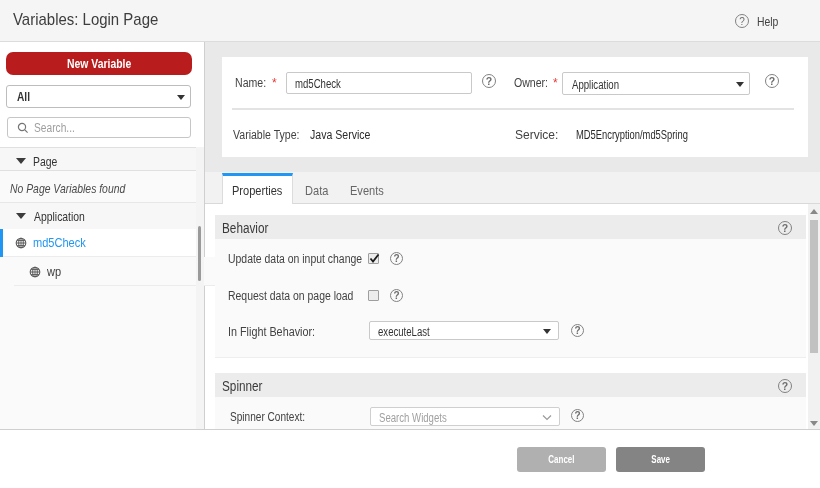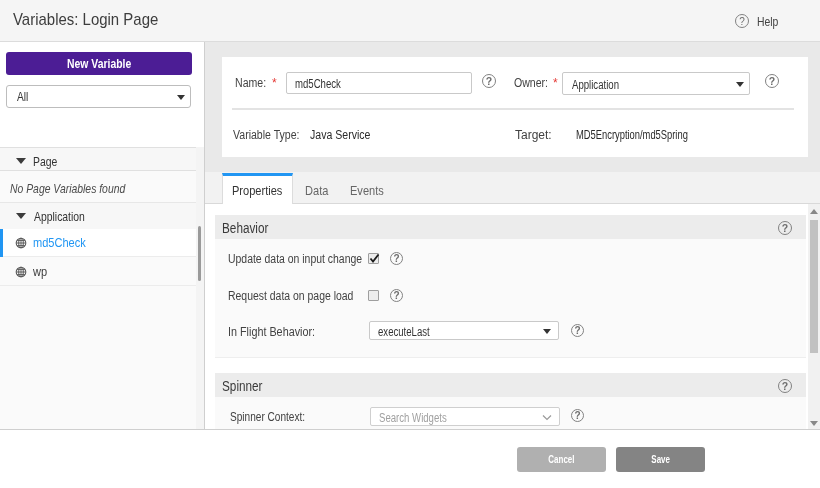--- a/index.html
+++ b/index.html
@@ -26,26 +26,33 @@
   <div class="abs" style="left:0;top:0;width:820px;height:42px;background:#f5f5f5;border-bottom:1px solid #dcdcdc;"></div>
   <div class="abs c88" style="left:13px;top:10px;font-size:17px;color:#3d3d3d;">Variables: Login Page</div>
   <div class="qi" style="left:735px;top:14px;width:14px;height:14px;font-size:10px;font-weight:normal;">?</div>
   <div class="abs c80" style="left:757px;top:14px;font-size:13px;color:#424242;">Help</div>
 
   <div class="abs" style="left:205px;top:42px;width:615px;height:387px;background:#e9e9e9;"></div>
   <div class="abs" style="left:205px;top:204px;width:603px;height:225px;background:#fff;"></div>
 
   <div class="abs" style="left:0;top:42px;width:205px;height:387px;background:#fafafa;border-right:1px solid #cfcfcf;"></div>
   <div class="abs" style="left:0;top:42px;width:204px;height:105px;background:#fff;"></div>
-  <div class="btn" style="left:6px;top:52px;width:186px;height:23px;background:#4c1d95;font-size:13px;">
+  <div class="btn" style="left:6px;top:52px;width:186px;height:23px;background:#b91c1c;font-size:13px;border-radius:7px;">
       <span>New Variable</span>
     </div>
-  <div class="abs" style="left:6px;top:85px;width:185px;height:23px;background:#fff;border:1px solid #bdbdbd;border-radius:3px;">
+  <div class="abs" style="left:6px;top:85px;width:185px;height:23px;background:#fff;border:1px solid #bdbdbd;border-radius:3px;font-weight:bold;">
     <span class="abs c85" style="left:10px;top:4px;font-size:12px;color:#333;">All</span>
     <span class="sel-caret" style="right:5px;top:9px;"></span>
+  </div>
+  <div class="abs" style="left:7px;top:117px;width:184px;height:21px;background:#fff;border:1px solid #c6c6c6;border-radius:3px;">
+    <svg style="position:absolute;left:9px;top:4px;" width="12" height="12" viewBox="0 0 12 12">
+        <circle cx="5" cy="5" r="3.6" fill="none" stroke="#757575" stroke-width="1.2"></circle>
+        <line x1="7.8" y1="7.8" x2="10.6" y2="10.6" stroke="#757575" stroke-width="1.2"></line>
+      </svg>
+    <span class="abs c85" style="left:26px;top:3px;font-size:12px;color:#9e9e9e;">Search...</span>
   </div>
 
   <div class="abs" style="left:0;top:147px;width:204px;height:24px;border-top:1px solid #e0e0e0;border-bottom:1px solid #e0e0e0;background:#f7f7f7;">
     <span class="tri" style="position:absolute;left:16px;top:10px;"></span>
     <span class="abs c80" style="left:33px;top:6px;font-size:13px;color:#333;">Page</span>
   </div>
   <div class="abs c80" style="left:10px;top:181px;font-size:13px;font-style:italic;color:#4a4a4a;">No Page Variables found</div>
   <div class="abs" style="left:0;top:202px;width:204px;height:27px;border-top:1px solid #e7e7e7;background:#f7f7f7;">
     <span class="tri" style="position:absolute;left:16px;top:10px;"></span>
     <span class="abs c80" style="left:34px;top:6px;font-size:13px;color:#333;">Application</span>
@@ -56,21 +63,21 @@
     <svg style="position:absolute;left:15px;top:8px;" width="12" height="12" viewBox="0 0 12 12">
         <circle cx="6" cy="6" r="4.8" fill="none" stroke="#5a5a5a" stroke-width="1.1"></circle>
         <line x1="1.4" y1="6" x2="10.6" y2="6" stroke="#5a5a5a" stroke-width="1"></line>
         <line x1="2.2" y1="3.4" x2="9.8" y2="3.4" stroke="#5a5a5a" stroke-width="1"></line>
         <line x1="2.2" y1="8.6" x2="9.8" y2="8.6" stroke="#5a5a5a" stroke-width="1"></line>
         <ellipse cx="6" cy="6" rx="2.3" ry="4.8" fill="none" stroke="#5a5a5a" stroke-width="1"></ellipse>
         <line x1="6" y1="1.2" x2="6" y2="10.8" stroke="#5a5a5a" stroke-width="0.9"></line>
       </svg>
     <span class="abs c85" style="left:33px;top:6px;font-size:13px;color:#2196f3;">md5Check</span>
   </div>
-  <div class="abs" style="left:0;top:257px;width:204px;height:29px;background:#fafafa;border-bottom:1px solid #ececec;">
+  <div class="abs" style="left:14px;top:257px;width:204px;height:29px;background:#fafafa;border-bottom:1px solid #ececec;">
     <svg style="position:absolute;left:15px;top:9px;" width="12" height="12" viewBox="0 0 12 12">
         <circle cx="6" cy="6" r="4.8" fill="none" stroke="#5a5a5a" stroke-width="1.1"></circle>
         <line x1="1.4" y1="6" x2="10.6" y2="6" stroke="#5a5a5a" stroke-width="1"></line>
         <line x1="2.2" y1="3.4" x2="9.8" y2="3.4" stroke="#5a5a5a" stroke-width="1"></line>
         <line x1="2.2" y1="8.6" x2="9.8" y2="8.6" stroke="#5a5a5a" stroke-width="1"></line>
         <ellipse cx="6" cy="6" rx="2.3" ry="4.8" fill="none" stroke="#5a5a5a" stroke-width="1"></ellipse>
         <line x1="6" y1="1.2" x2="6" y2="10.8" stroke="#5a5a5a" stroke-width="0.9"></line>
       </svg>
     <span class="abs c85" style="left:33px;top:7px;font-size:13px;color:#3d3d3d;">wp</span>
   </div>
@@ -88,21 +95,21 @@
   <div class="abs c88" style="left:514px;top:76px;font-size:12px;color:#424242;">Owner:</div>
   <div class="abs" style="left:553px;top:76px;font-size:12px;color:#e53935;">*</div>
   <div class="abs" style="left:562px;top:72px;width:188px;height:23px;background:#fff;border:1px solid #c9c9c9;border-radius:2px;">
     <span class="abs c80" style="left:9px;top:5px;font-size:12px;color:#333;">Application</span>
     <span class="sel-caret" style="right:5px;top:9px;"></span>
   </div>
   <div class="qi" style="left:765px;top:74px;width:14px;height:14px;font-size:10.5px;">?</div>
   <div class="abs" style="left:232px;top:108px;width:562px;height:2px;background:#e3e3e3;"></div>
   <div class="abs c88" style="left:233px;top:128px;font-size:12px;color:#424242;">Variable Type:</div>
   <div class="abs c88" style="left:310px;top:128px;font-size:12px;color:#2b2b2b;">Java Service</div>
-  <div class="abs" style="left:515px;top:128px;font-size:12px;color:#424242;">Target:</div>
+  <div class="abs" style="left:515px;top:128px;font-size:12px;color:#424242;">Service:</div>
   <div class="abs c78" style="left:576px;top:128px;font-size:12px;color:#2b2b2b;">MD5Encryption/md5Spring</div>
 
   <div class="abs" style="left:205px;top:172px;width:615px;height:32px;background:#f2f2f2;border-bottom:1px solid #d9d9d9;"></div>
   <div class="abs" style="left:222px;top:173px;width:71px;height:31px;background:#fff;border-top:3px solid #2196f3;border-left:1px solid #dcdcdc;border-right:1px solid #dcdcdc;"></div>
   <div class="abs c85" style="left:232px;top:183px;font-size:13px;color:#333;">Properties</div>
   <div class="abs c85" style="left:305px;top:183px;font-size:13px;color:#666;">Data</div>
   <div class="abs c85" style="left:350px;top:183px;font-size:13px;color:#666;">Events</div>
 
   <div class="abs" style="left:215px;top:239px;width:591px;height:119px;background:#fafafa;border-bottom:1px solid #eeeeee;"></div>
   <div class="abs" style="left:215px;top:215px;width:591px;height:24px;background:#ececec;"></div>

